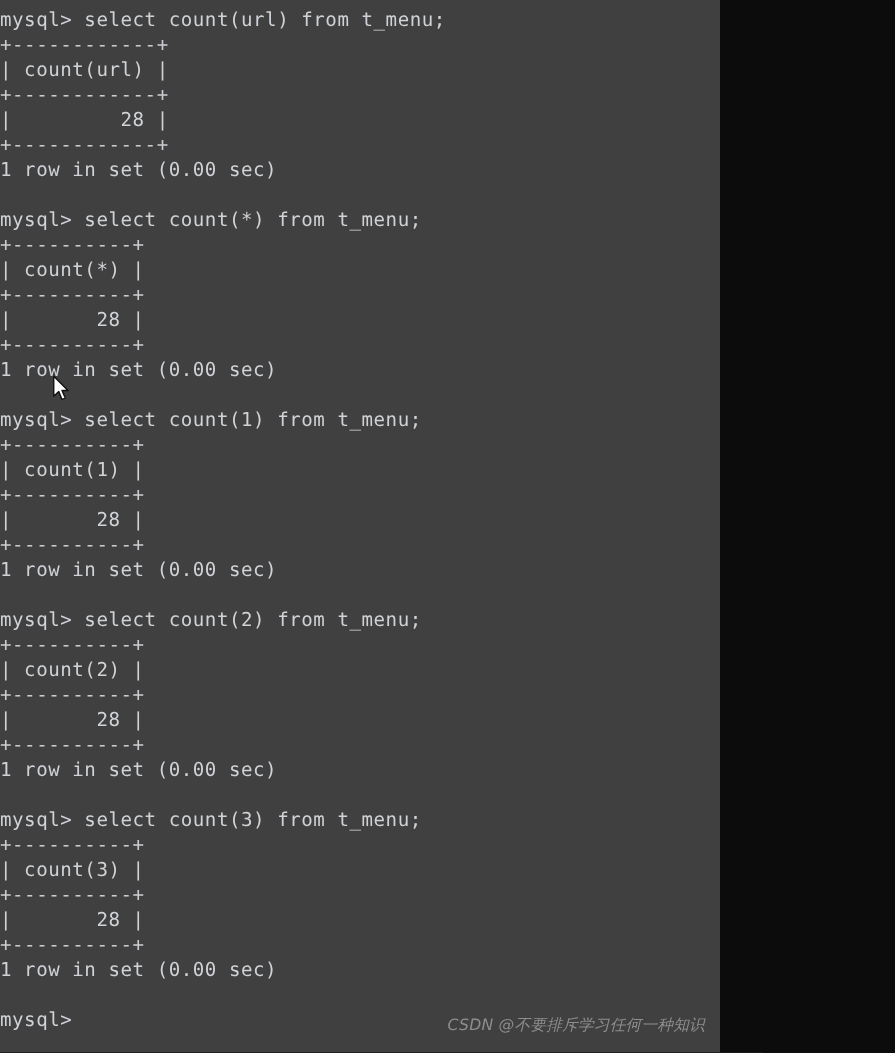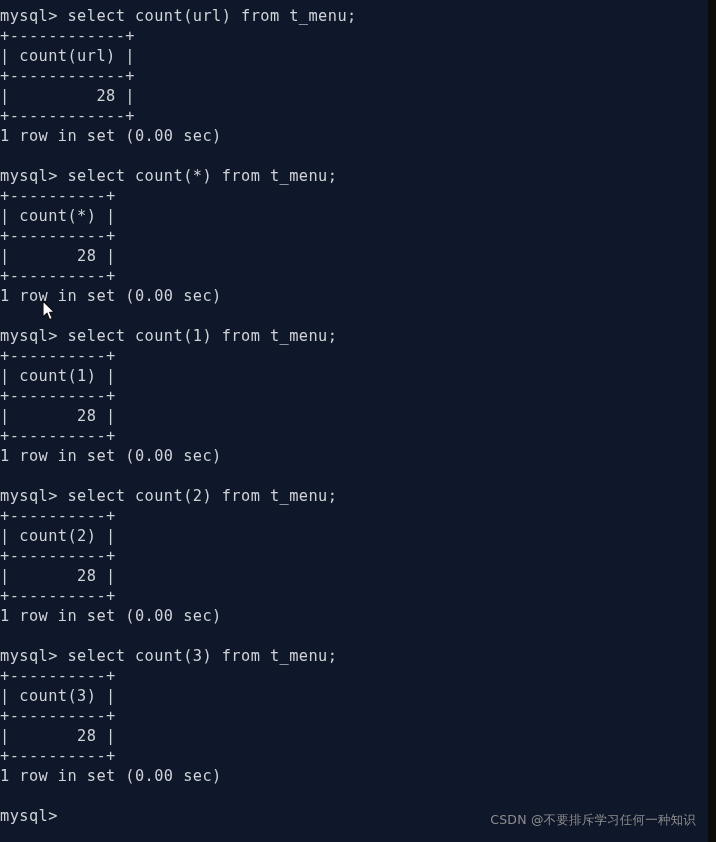--- a/index.html
+++ b/index.html
@@ -2,23 +2,23 @@
 <html><head>
 <meta charset="utf-8">
 <style>
   html, body {
     margin: 0;
     padding: 0;
     background: #0c0c0c;
   }
   #terminal {
     position: relative;
-    width: 708px;
+    width: 576px;
     height: 842px;
-    background: #0f172a;
+    background: #404040;
     overflow: hidden;
     font-family: "DejaVu Sans Mono", "Liberation Mono", monospace;
     font-size: 15.3px;
     line-height: 20px;
     letter-spacing: 0.43px;
     color: #cfd2d6;
   }
   #console {
     position: absolute;
     left: 0px;
@@ -38,20 +38,21 @@
   }
   #watermark {
     position: absolute;
     right: 12px;
     bottom: 12px;
     font-family: "DejaVu Sans", "Liberation Sans", sans-serif;
     font-size: 12.5px;
     letter-spacing: 0.2px;
     color: #8d8d8d;
     white-space: pre;
+    font-style: italic;
   }
   #mouse-cursor {
     position: absolute;
     left: 42px;
     top: 300px;
     width: 14px;
     height: 22px;
     pointer-events: none;
   }
 </style>

